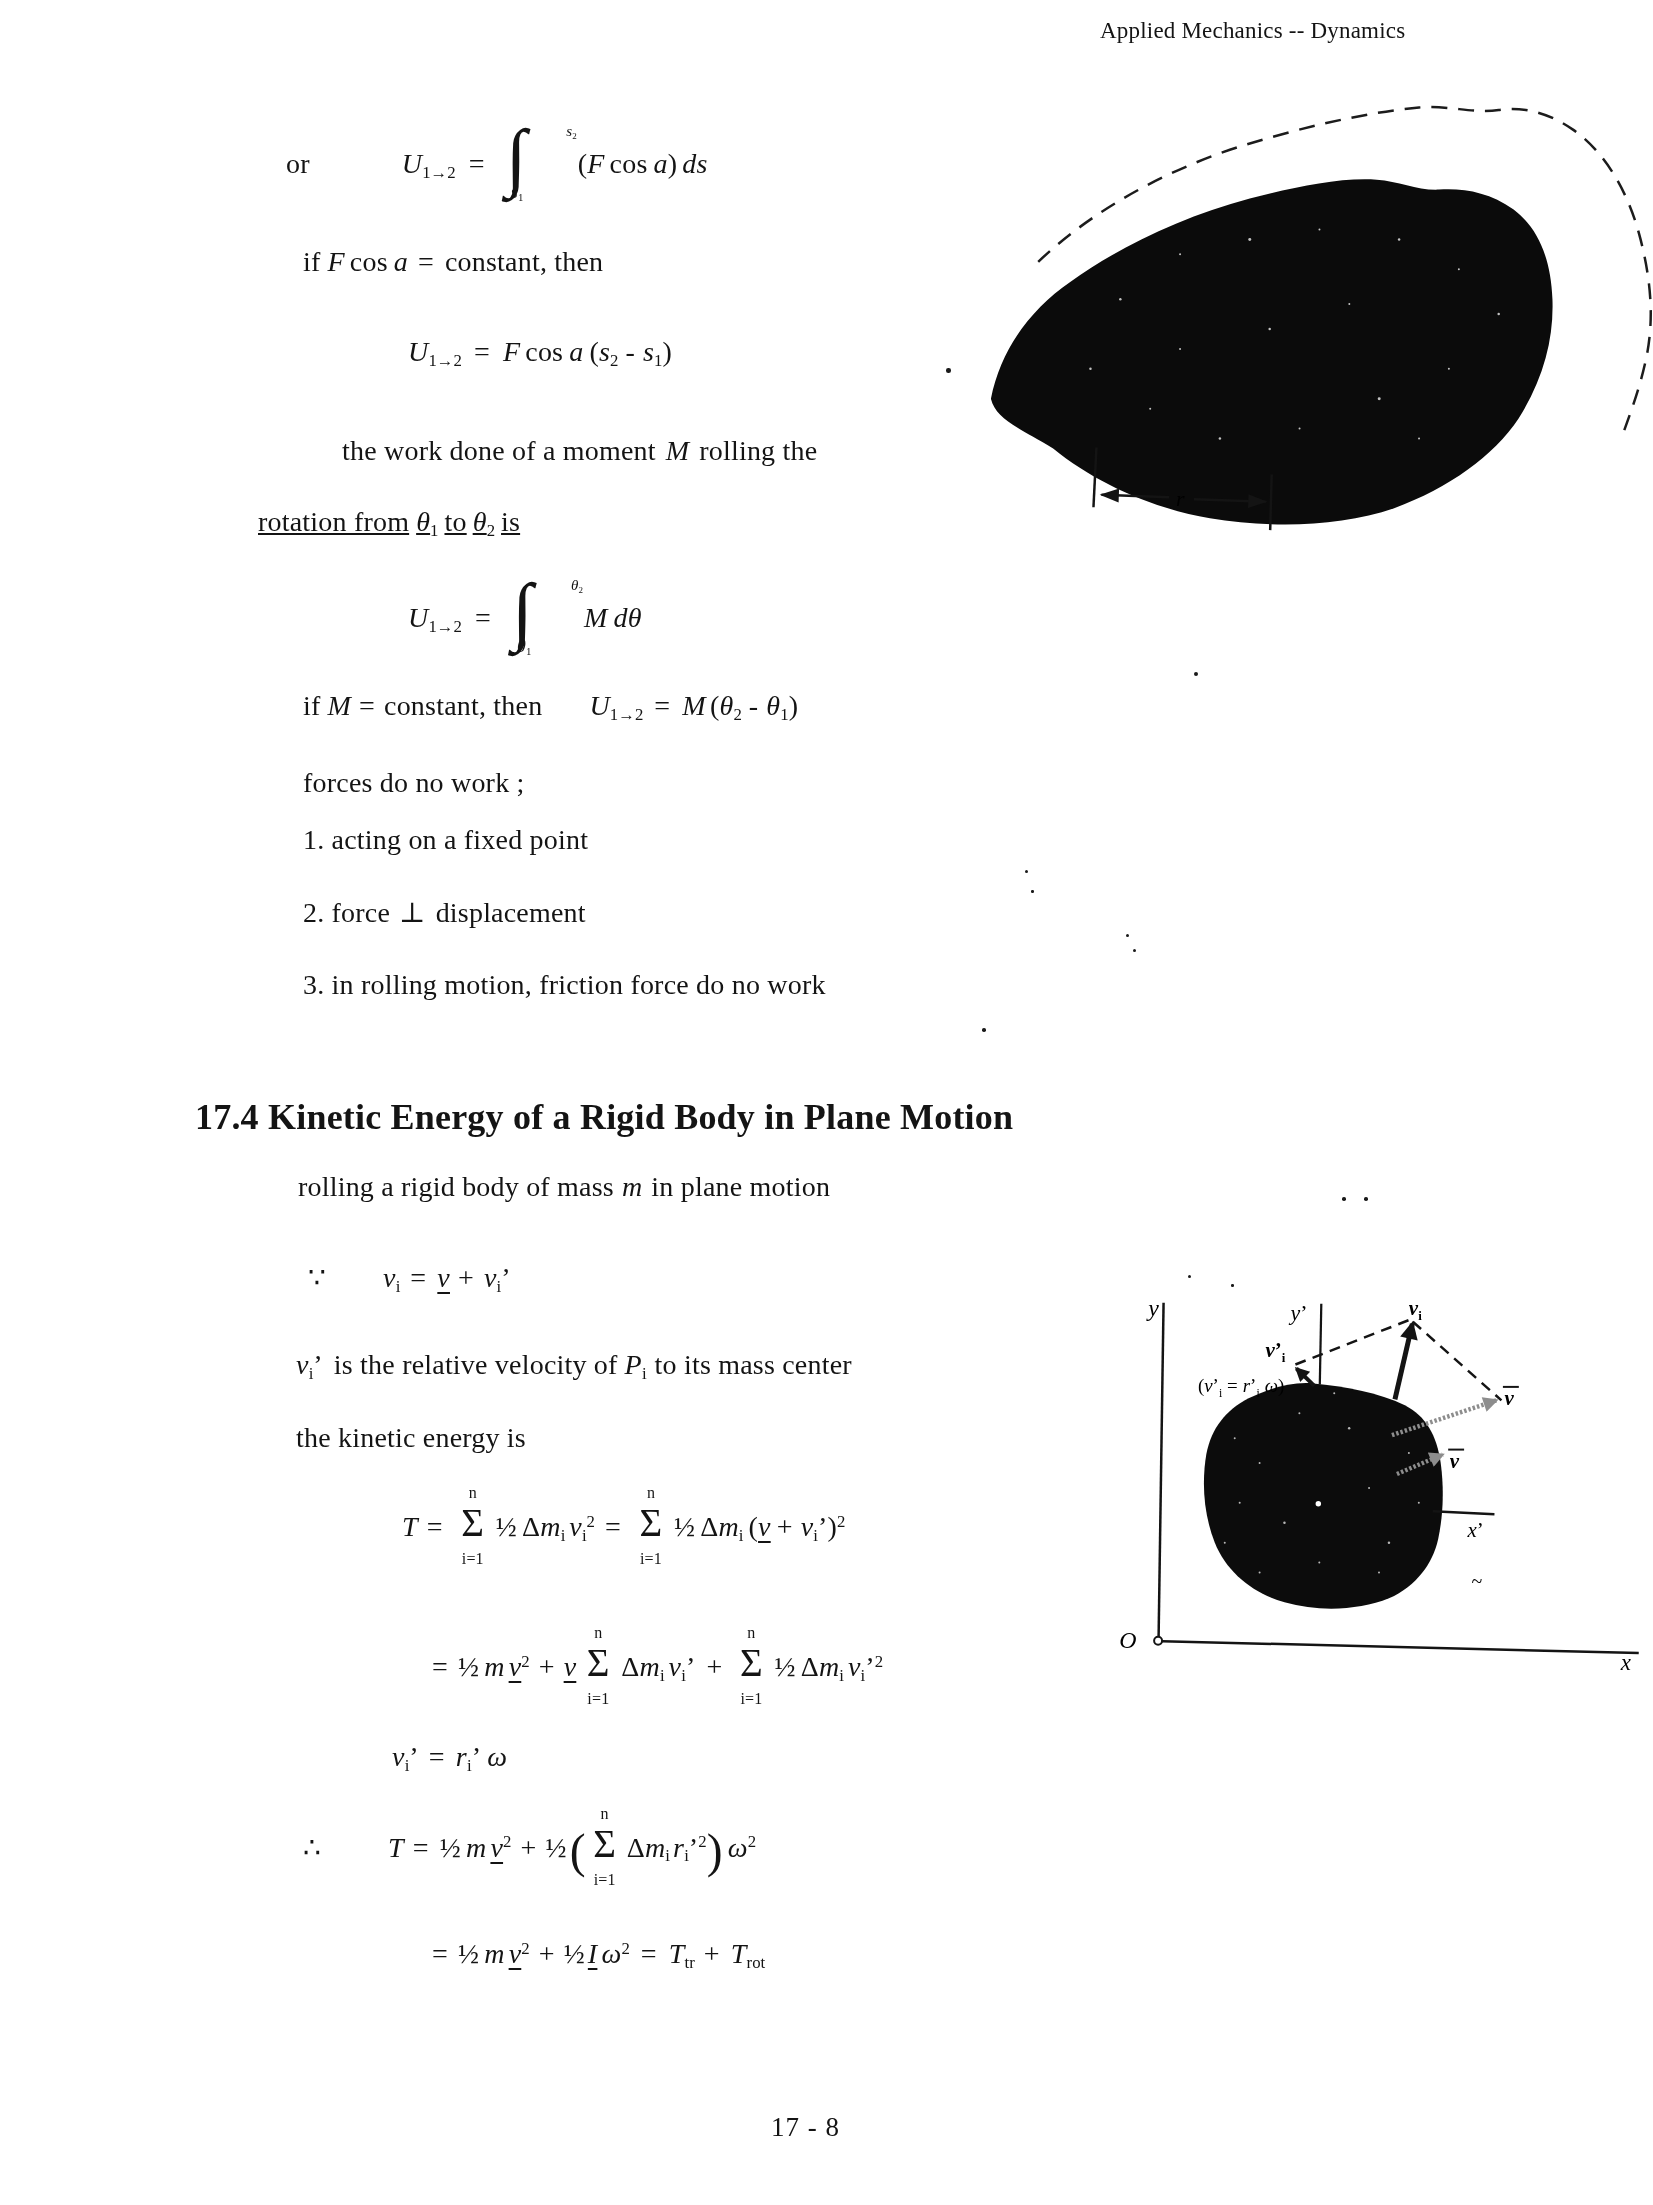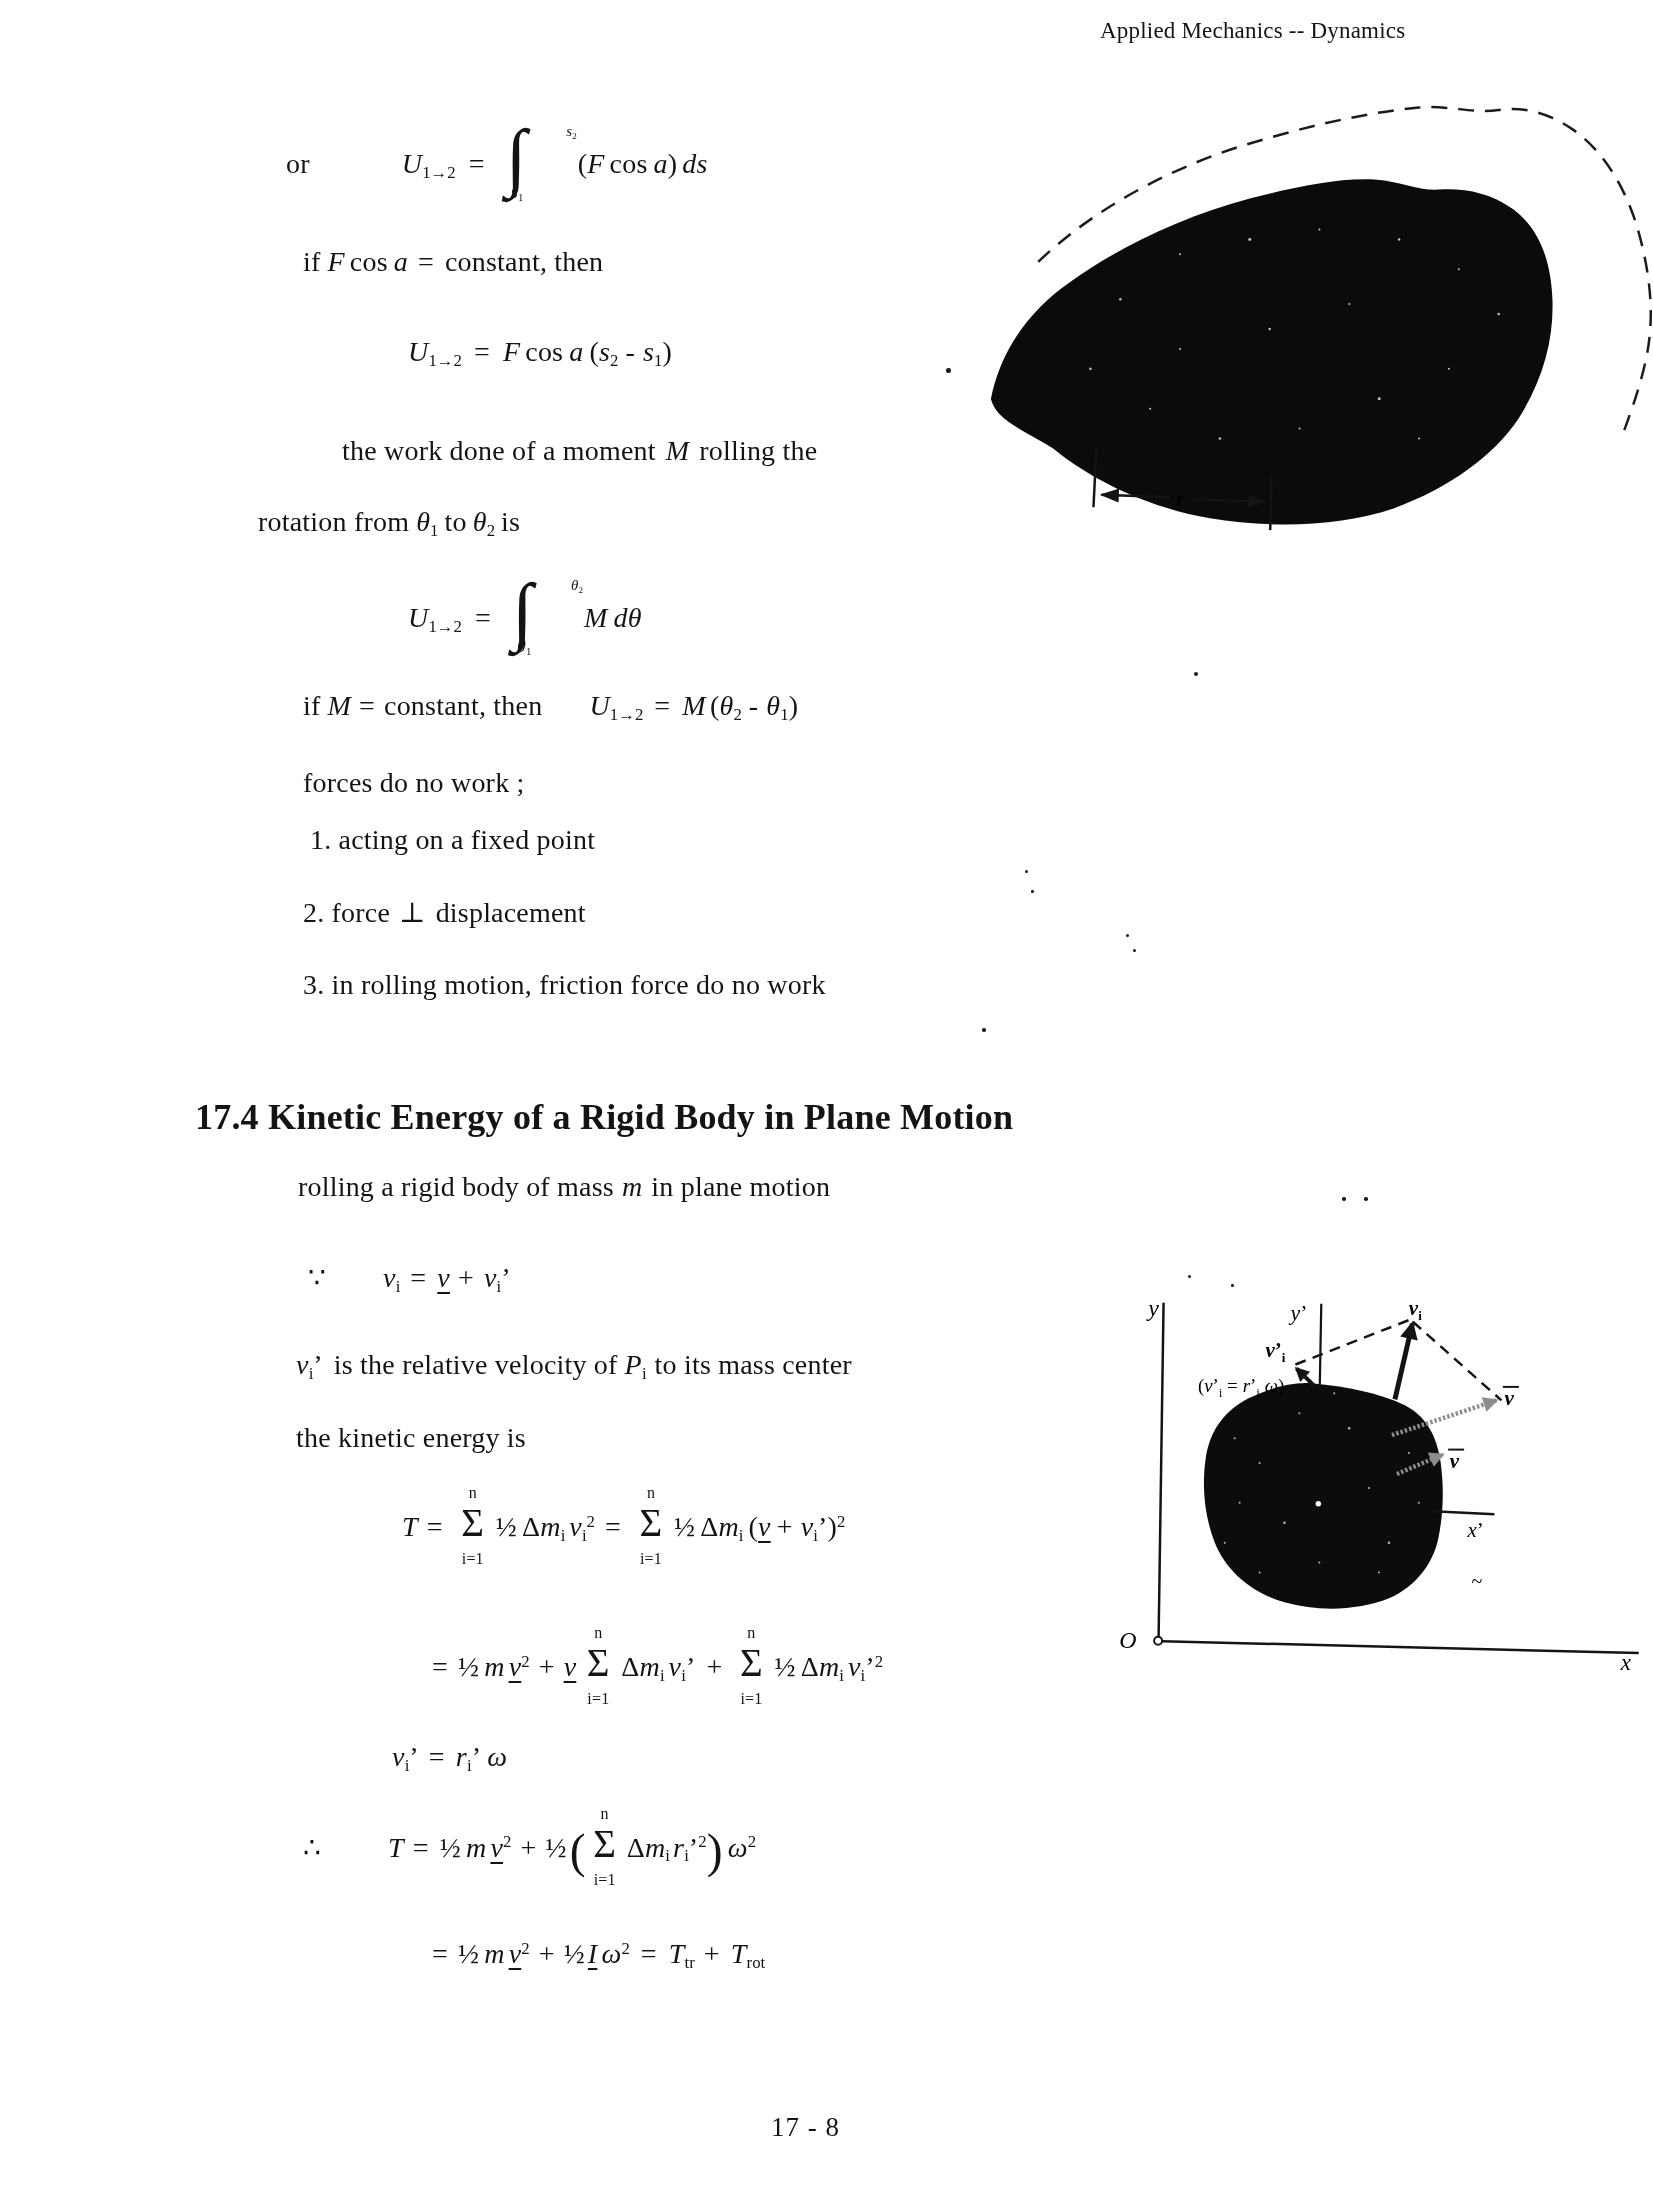--- a/index.html
+++ b/index.html
@@ -31,25 +31,25 @@
 </head>
 <body>
 
 <div class="hdr">Applied Mechanics -- Dynamics</div>
 
 <div id="text-layer">
     <div class="line" style="left: 286px; top: 147px;"><span>or</span><span class="spc" style="width: 92px;"></span><span class="it">U</span><span class="sb">1→2</span><span class="spc" style="width: 13px;"></span><span>=</span><span class="spc" style="width: 17px;"></span><span class="intwrap"><span class="ig">∫</span><span class="ilt"><span class="it">s</span><span class="sb">2</span></span><span class="ilb"><span class="it">s</span><span class="sb">1</span></span></span><span>(</span><span class="it">F</span><span class="spc" style="width: 5px;"></span><span>cos</span><span class="spc" style="width: 6px;"></span><span class="it">a</span><span>)</span><span class="spc" style="width: 5px;"></span><span class="it">ds</span></div>
     <div class="line" style="left: 303px; top: 248px;"><span>if</span><span class="spc" style="width: 7px;"></span><span class="it">F</span><span class="spc" style="width: 5px;"></span><span>cos</span><span class="spc" style="width: 6px;"></span><span class="it">a</span><span class="spc" style="width: 10px;"></span><span>=</span><span class="spc" style="width: 11px;"></span><span>constant, then</span></div>
     <div class="line" style="left: 408px; top: 338px;"><span class="it">U</span><span class="sb">1→2</span><span class="spc" style="width: 12px;"></span><span>=</span><span class="spc" style="width: 13px;"></span><span class="it">F</span><span class="spc" style="width: 5px;"></span><span>cos</span><span class="spc" style="width: 6px;"></span><span class="it">a</span><span class="spc" style="width: 6px;"></span><span>(</span><span class="it">s</span><span class="sb">2</span><span class="spc" style="width: 7px;"></span><span>-</span><span class="spc" style="width: 8px;"></span><span class="it">s</span><span class="sb">1</span><span>)</span></div>
     <div class="line" style="left: 342px; top: 437px;"><span>the work done of a moment</span><span class="spc" style="width: 10px;"></span><span class="it">M</span><span class="spc" style="width: 10px;"></span><span>rolling the</span></div>
-    <div class="line" style="left: 258px; top: 508px;"><span>rotation from</span><span class="spc" style="width: 7px;"></span><span class="it">θ</span><span class="sb">1</span><span class="spc" style="width: 6px;"></span><span>to</span><span class="spc" style="width: 6px;"></span><span class="it">θ</span><span class="sb">2</span><span class="spc" style="width: 6px;"></span><span>is</span></div>
+    <div class="line" style="left: 258px; top: 508px; text-decoration: underline;"><span>rotation from</span><span class="spc" style="width: 7px;"></span><span class="it">θ</span><span class="sb">1</span><span class="spc" style="width: 6px;"></span><span>to</span><span class="spc" style="width: 6px;"></span><span class="it">θ</span><span class="sb">2</span><span class="spc" style="width: 6px;"></span><span>is</span></div>
     <div class="line" style="left: 408px; top: 601px;"><span class="it">U</span><span class="sb">1→2</span><span class="spc" style="width: 13px;"></span><span>=</span><span class="spc" style="width: 17px;"></span><span class="intwrap"><span class="ig">∫</span><span class="ilt"><span class="it">θ</span><span class="sb">2</span></span><span class="ilb"><span class="it">θ</span><span class="sb">1</span></span></span><span class="it">M</span><span class="spc" style="width: 6px;"></span><span class="it">dθ</span></div>
     <div class="line" style="left: 303px; top: 692px;"><span>if</span><span class="spc" style="width: 7px;"></span><span class="it">M</span><span class="spc" style="width: 8px;"></span><span>=</span><span class="spc" style="width: 9px;"></span><span>constant, then</span><span class="spc" style="width: 47px;"></span><span class="it">U</span><span class="sb">1→2</span><span class="spc" style="width: 11px;"></span><span>=</span><span class="spc" style="width: 12px;"></span><span class="it">M</span><span class="spc" style="width: 4px;"></span><span>(</span><span class="it">θ</span><span class="sb">2</span><span class="spc" style="width: 7px;"></span><span>-</span><span class="spc" style="width: 8px;"></span><span class="it">θ</span><span class="sb">1</span><span>)</span></div>
     <div class="line" style="left: 303px; top: 769px;"><span>forces do no work ;</span></div>
-    <div class="line" style="left: 310px; top: 826px;"><span>1. acting on a fixed point</span></div>
+    <div class="line" style="left: 303px; top: 826px;"><span>1. acting on a fixed point</span></div>
     <div class="line" style="left: 303px; top: 899px;"><span>2. force</span><span class="spc" style="width: 9px;"></span><span>⊥</span><span class="spc" style="width: 10px;"></span><span>displacement</span></div>
     <div class="line" style="left: 303px; top: 971px;"><span>3. in rolling motion, friction force do no work</span></div>
     <div class="line heading" style="left: 195px; top: 1099px;"><span class="bd">17.4 Kinetic Energy of a Rigid Body in Plane Motion</span></div>
     <div class="line" style="left: 298px; top: 1173px;"><span>rolling a rigid body of mass</span><span class="spc" style="width: 8px;"></span><span class="it">m</span><span class="spc" style="width: 9px;"></span><span>in plane motion</span></div>
     <div class="line" style="left: 308px; top: 1264px;"><span>∵</span><span class="spc" style="width: 57px;"></span><span class="it">v</span><span class="sb">i</span><span class="spc" style="width: 10px;"></span><span>=</span><span class="spc" style="width: 11px;"></span><span class="it ul">v</span><span class="spc" style="width: 8px;"></span><span>+</span><span class="spc" style="width: 10px;"></span><span class="it">v</span><span class="sb">i</span><span>’</span></div>
     <div class="line" style="left: 296px; top: 1351px;"><span class="it">v</span><span class="sb">i</span><span>’</span><span class="spc" style="width: 11px;"></span><span>is the relative velocity of</span><span class="spc" style="width: 7px;"></span><span class="it">P</span><span class="sb">i</span><span class="spc" style="width: 8px;"></span><span>to its mass center</span></div>
     <div class="line" style="left: 296px; top: 1424px; font-family: Liberation Serif, serif;"><span>the kinetic energy is</span></div>
     <div class="line" style="left: 402px; top: 1512px;"><span class="it">T</span><span class="spc" style="width: 9px;"></span><span>=</span><span class="spc" style="width: 11px;"></span><span class="sumwrap"><span class="slt">n</span><span class="sg">Σ</span><span class="slb">i=1</span></span><span class="spc" style="width: 4px;"></span><span>½</span><span class="spc" style="width: 5px;"></span><span>Δ</span><span class="it">m</span><span class="sb">i</span><span class="spc" style="width: 4px;"></span><span class="it">v</span><span class="sb">i</span><span class="sp2">2</span><span class="spc" style="width: 10px;"></span><span>=</span><span class="spc" style="width: 11px;"></span><span class="sumwrap"><span class="slt">n</span><span class="sg">Σ</span><span class="slb">i=1</span></span><span class="spc" style="width: 4px;"></span><span>½</span><span class="spc" style="width: 5px;"></span><span>Δ</span><span class="it">m</span><span class="sb">i</span><span class="spc" style="width: 5px;"></span><span>(</span><span class="it ul">v</span><span class="spc" style="width: 6px;"></span><span>+</span><span class="spc" style="width: 8px;"></span><span class="it">v</span><span class="sb">i</span><span>’</span><span>)</span><span class="sp2">2</span></div>
     <div class="line" style="left: 432px; top: 1652px;"><span>=</span><span class="spc" style="width: 10px;"></span><span>½</span><span class="spc" style="width: 5px;"></span><span class="it">m</span><span class="spc" style="width: 4px;"></span><span class="it ul">v</span><span class="sp2">2</span><span class="spc" style="width: 9px;"></span><span>+</span><span class="spc" style="width: 9px;"></span><span class="it ul">v</span><span class="spc" style="width: 3px;"></span><span class="sumwrap"><span class="slt">n</span><span class="sg">Σ</span><span class="slb">i=1</span></span><span class="spc" style="width: 4px;"></span><span>Δ</span><span class="it">m</span><span class="sb">i</span><span class="spc" style="width: 4px;"></span><span class="it">v</span><span class="sb">i</span><span>’</span><span class="spc" style="width: 11px;"></span><span>+</span><span class="spc" style="width: 10px;"></span><span class="sumwrap"><span class="slt">n</span><span class="sg">Σ</span><span class="slb">i=1</span></span><span class="spc" style="width: 4px;"></span><span>½</span><span class="spc" style="width: 5px;"></span><span>Δ</span><span class="it">m</span><span class="sb">i</span><span class="spc" style="width: 4px;"></span><span class="it">v</span><span class="sb">i</span><span>’</span><span class="sp2">2</span></div>
     <div class="line" style="left: 392px; top: 1743px;"><span class="it">v</span><span class="sb">i</span><span>’</span><span class="spc" style="width: 10px;"></span><span>=</span><span class="spc" style="width: 11px;"></span><span class="it">r</span><span class="sb">i</span><span>’</span><span class="spc" style="width: 6px;"></span><span class="it">ω</span></div>

